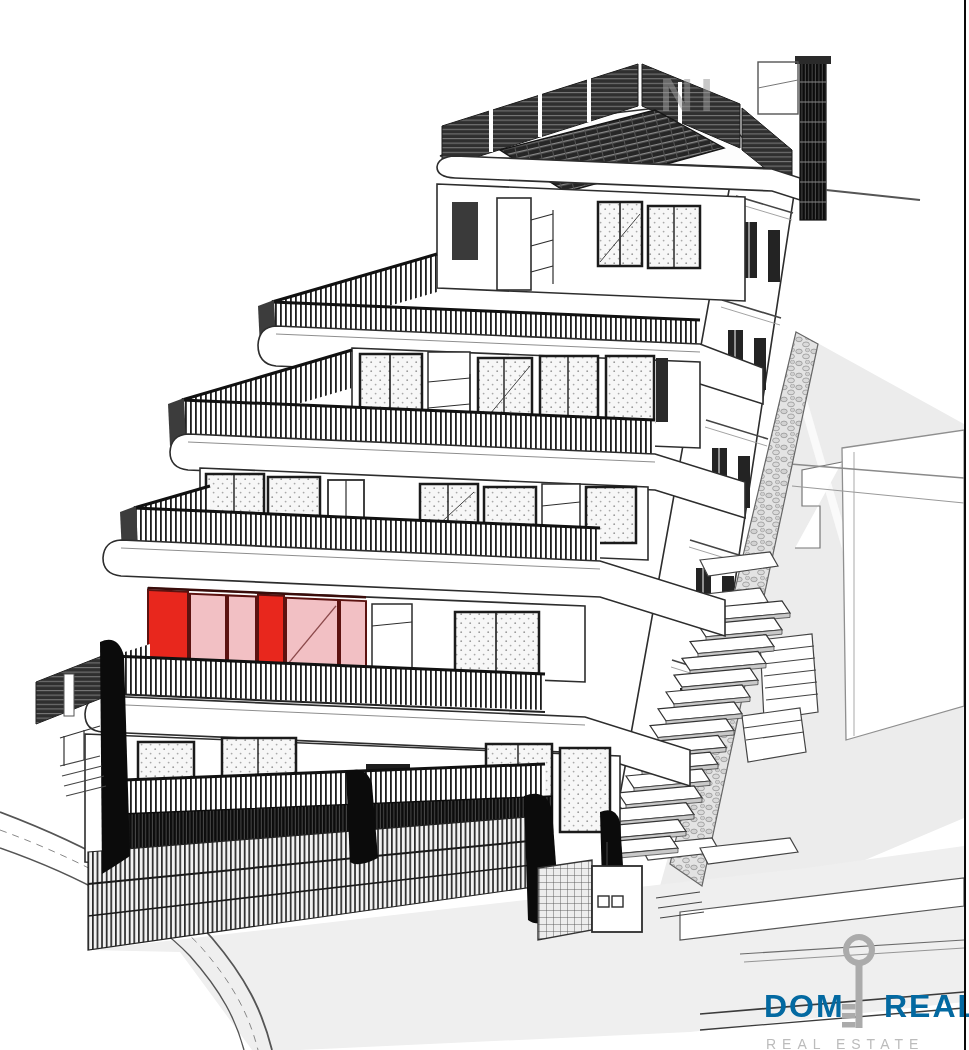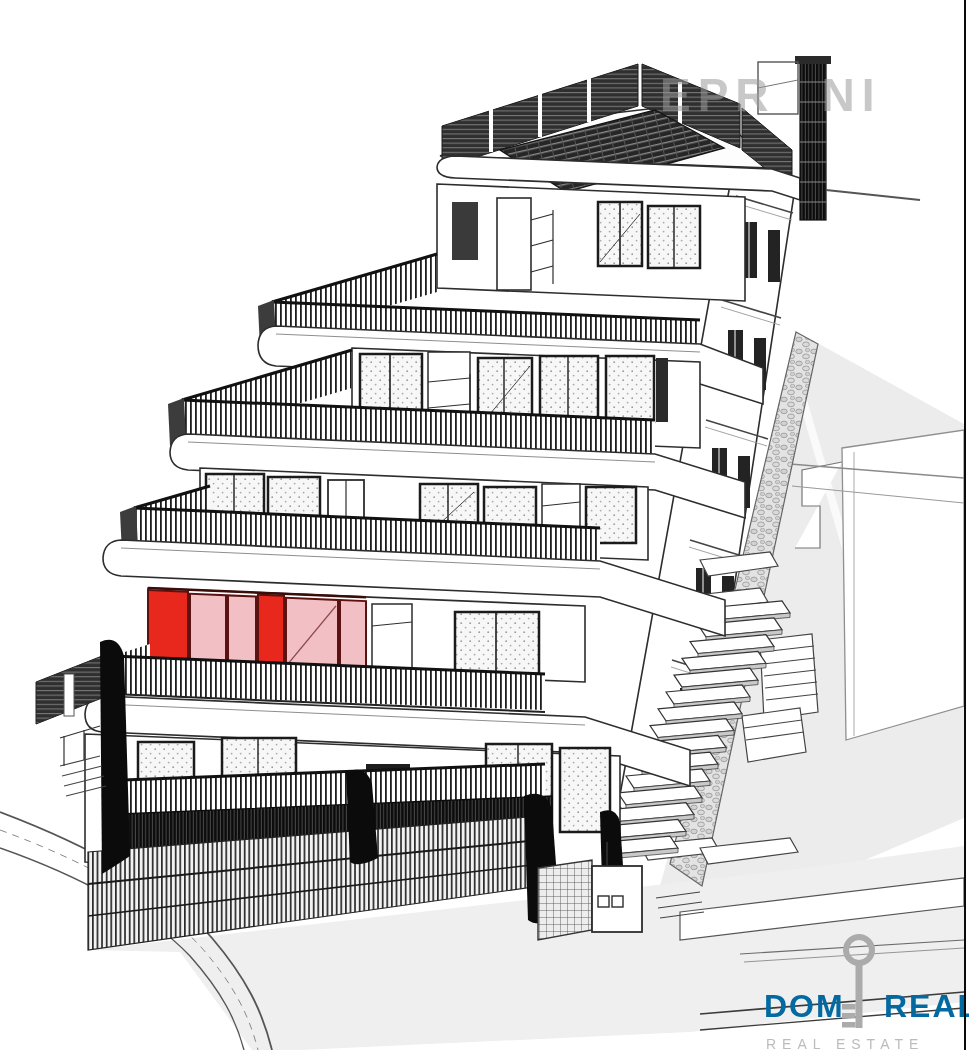--- a/index.html
+++ b/index.html
@@ -390,21 +390,20 @@
     <rect x="612" y="896" width="11" height="11" fill="none" stroke="#2d2d2d" stroke-width="1.4"></rect>
     <g stroke="#444" stroke-width="1.1">
       <line x1="656" y1="898" x2="700" y2="892"></line>
           <line x1="658" y1="908" x2="702" y2="902"></line>
       <line x1="660" y1="918" x2="704" y2="912"></line>
     </g>
   </g>
 </svg>
 
 <div class="watermark">
-  <span>EPR</span>
   <span>NI</span>
 </div>
 
 <div class="logo">
   <div class="keywrap">
     <svg width="46" height="112" viewBox="0 0 46 112">
       <circle cx="23" cy="24" r="13" fill="none" stroke="#ababab" stroke-width="6"></circle>
       <rect x="19.5" y="36" width="7" height="66" fill="#ababab"></rect>
       <rect x="6" y="78" width="13.5" height="5.5" fill="#ababab"></rect>
       <rect x="6" y="87" width="13.5" height="5.5" fill="#ababab"></rect>

